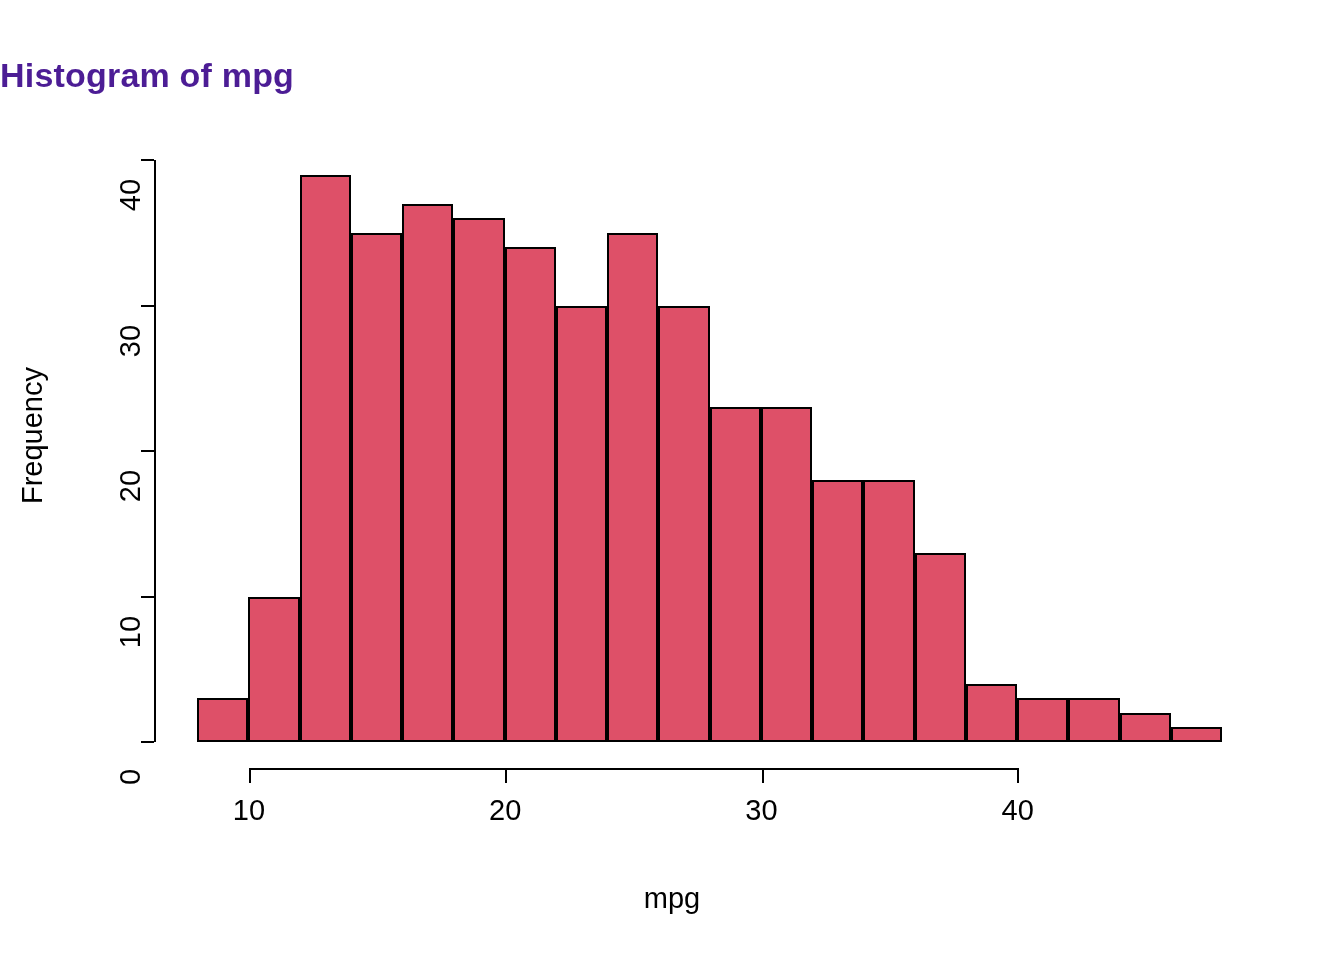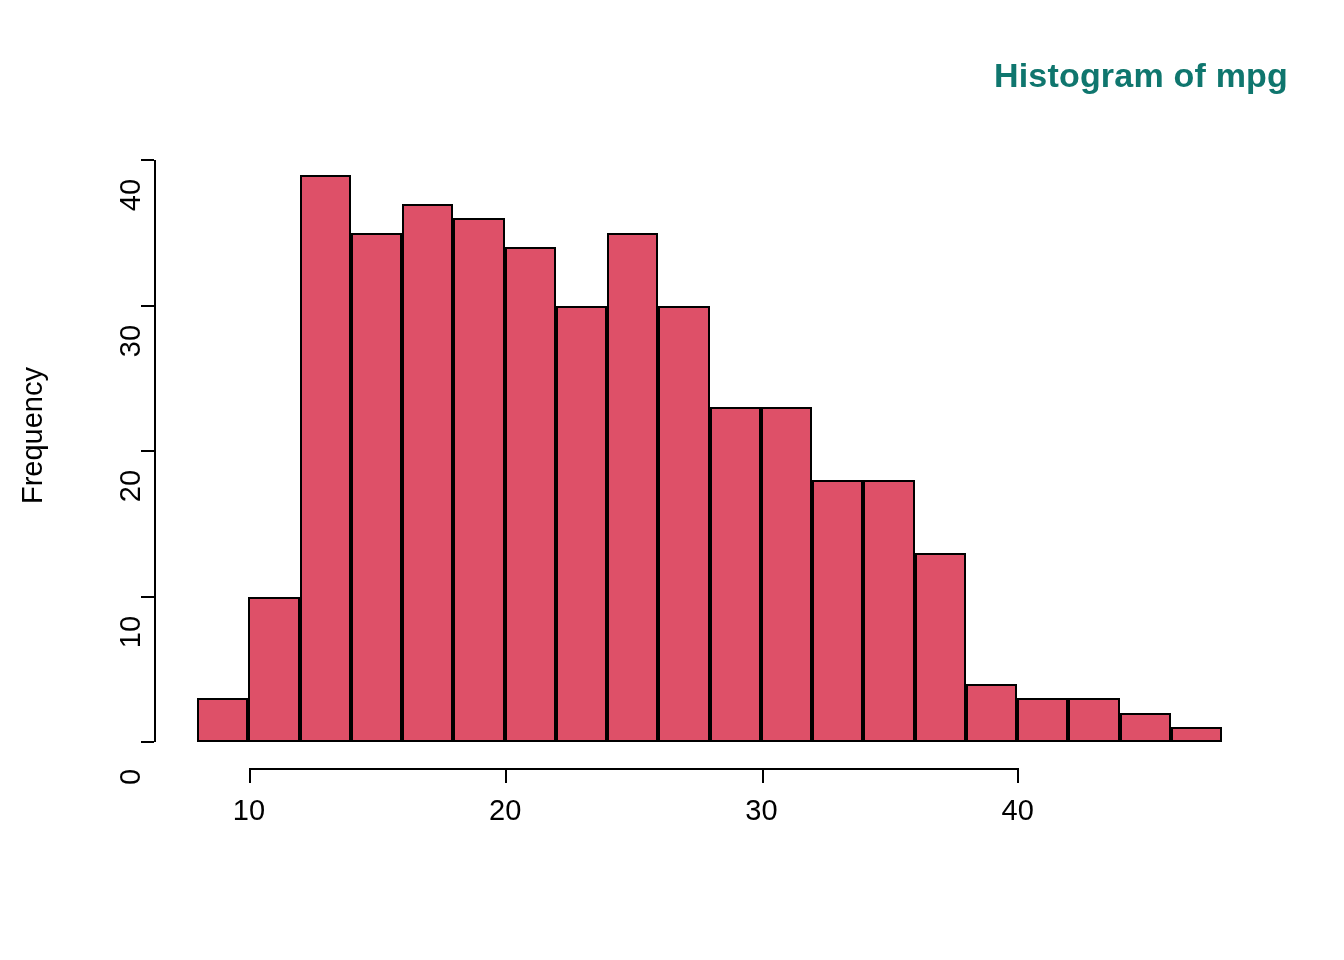--- a/index.html
+++ b/index.html
@@ -15,24 +15,24 @@
     font-family: "Liberation Sans", sans-serif;
     overflow: hidden;
   }
 
   
   #chart-title {
     position: absolute;
     left: 0;
     top: 56px;
     width: 1288px;
-    text-align: right;
+    text-align: left;
     font-size: 34px;
     font-weight: bold;
-    color: #0f766e;
+    color: #4c1d95;
     letter-spacing: 0.2px;
   }
 
   
   
   
   #plot-area {
     position: absolute;
     left: 197px;
     top: 160px;
@@ -169,13 +169,14 @@
       <div class="x-tick" style="left: 256.25px;"></div>
       <div class="x-tick-label" style="left: 256.25px;">20</div>
       <div class="x-tick" style="left: 512.5px;"></div>
       <div class="x-tick-label" style="left: 512.5px;">30</div>
       <div class="x-tick" style="left: 767.75px;"></div>
       <div class="x-tick-label" style="left: 768.75px;">40</div>
     </div>
 
   <div id="y-axis-title">Frequency</div>
 
+  <div id="x-axis-title">mpg</div>
 </div>
 
 </body></html>

